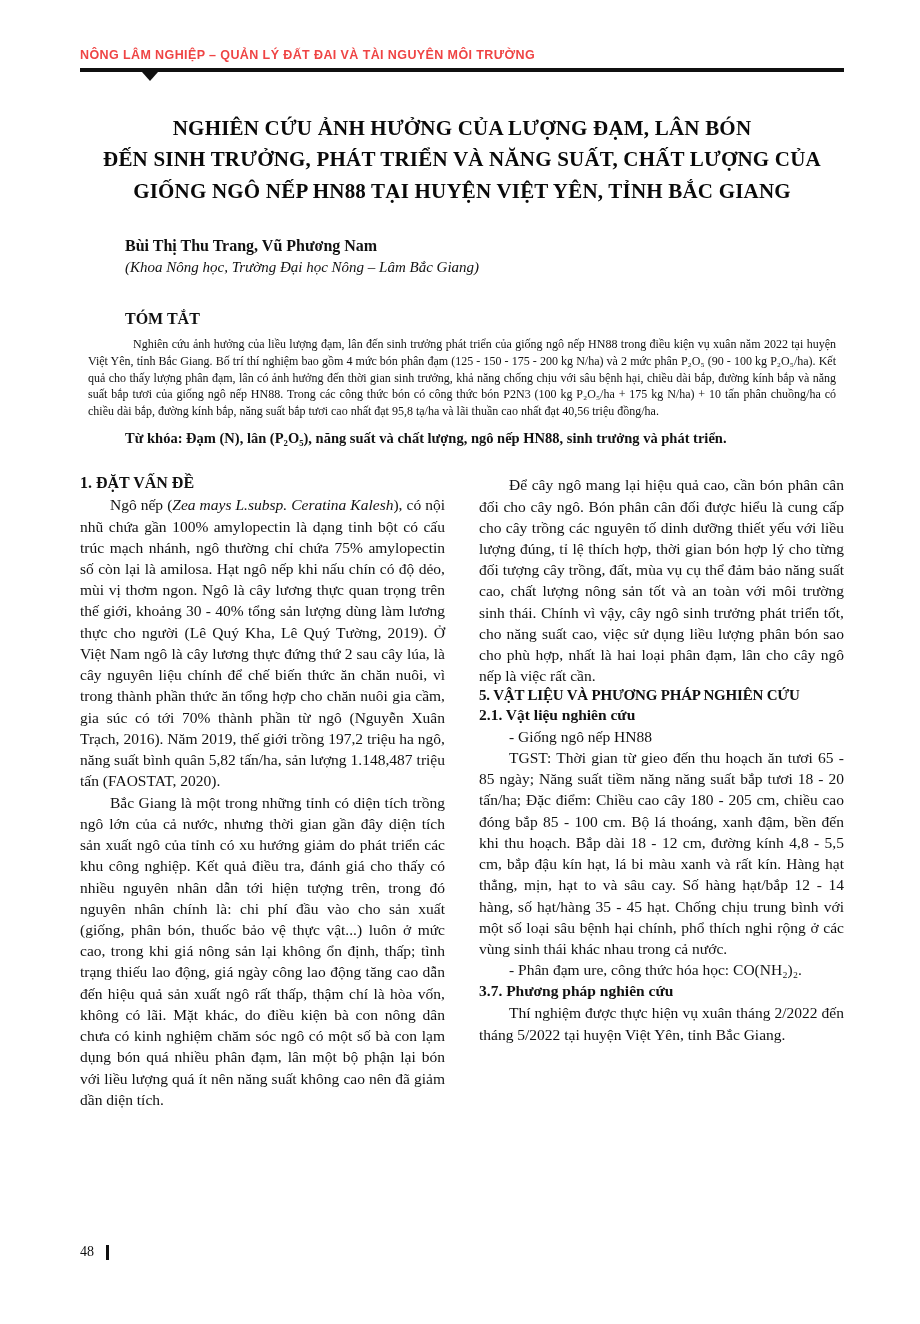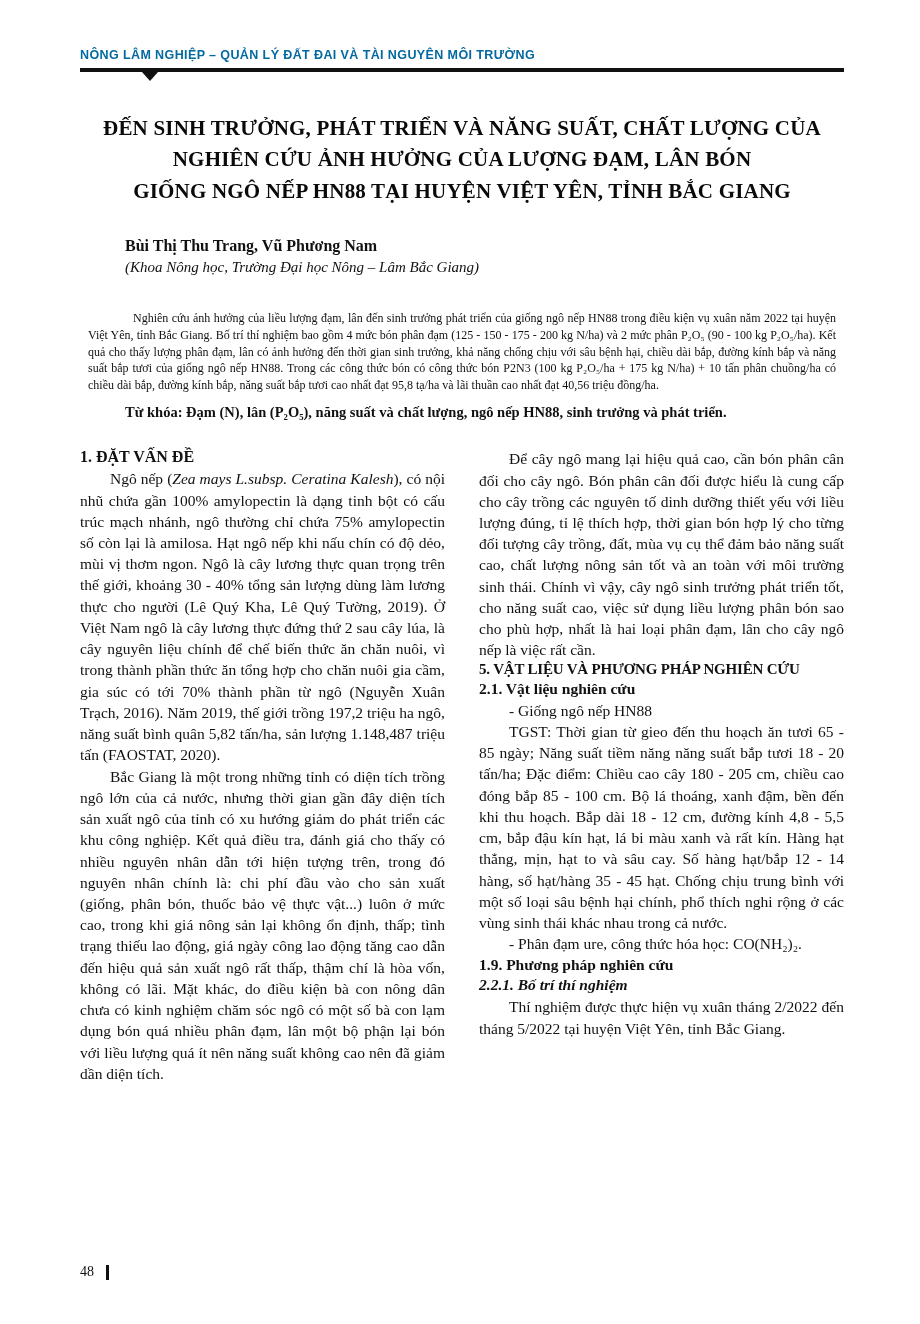--- a/index.html
+++ b/index.html
@@ -12,21 +12,21 @@
     box-sizing:border-box;
     padding:48px 76px 0 80px;
     overflow:hidden;
   }
   
   .running-head {
     font-family:"Liberation Sans","DejaVu Sans",sans-serif;
     font-weight:bold;
     font-size:12.5px;
     letter-spacing:0.4px;
-    color:#0369a1;
+    color:#ef4444;
     padding-bottom:6px;
   }
   .header-rule { height:3.5px; background:#101010; }
   .header-marker {
     width:0; height:0;
     border-left:8px solid transparent;
     border-right:8px solid transparent;
     border-top:9px solid #101010;
     margin-left:62px;
   }
@@ -59,73 +59,73 @@
   .sec-heading { font-weight:bold; font-size:16px; margin:0 0 2px 0; }
   .sec-heading.tight { font-size:15px; letter-spacing:-0.2px; white-space:nowrap; }
   .sub-heading { font-weight:bold; font-size:15.5px; margin:2px 0; }
   .sub-heading.italic { font-style:italic; }
   .body-par {
     font-size:15.5px; line-height:1.37; text-align:justify; text-indent:30px; margin:0;
   }
   .body-par .species { font-style:italic; }
   
   .footer {
-    position:absolute; left:80px; right:76px; bottom:44px;
+    position:absolute; left:80px; right:76px; bottom:64px;
     display:flex; align-items:center; gap:12px;
     font-family:"Liberation Sans","DejaVu Sans",sans-serif;
     font-weight:bold; color:#101010;
   }
   .footer-page { font-size:14px; font-family:"Liberation Serif",serif; font-weight:normal; }
   .footer-sep { width:2.5px; height:15px; background:#101010; }
   .footer-journal { font-size:12.5px; letter-spacing:0.3px; }
 </style>
 </head>
 <body>
 
 <div class="page">
 
   <div>
     <div class="running-head">NÔNG LÂM NGHIỆP – QUẢN LÝ ĐẤT ĐAI VÀ TÀI NGUYÊN MÔI TRƯỜNG</div>
     <div class="header-rule"></div>
     <div class="header-marker"></div>
   </div>
 
   <div class="article-title">
+    <div>NGHIÊN CỨU ẢNH HƯỞNG CỦA LƯỢNG ĐẠM, LÂN BÓN</div>
     <div>ĐẾN SINH TRƯỞNG, PHÁT TRIỂN VÀ NĂNG SUẤT, CHẤT LƯỢNG CỦA</div>
-    <div>NGHIÊN CỨU ẢNH HƯỞNG CỦA LƯỢNG ĐẠM, LÂN BÓN</div>
     <div>GIỐNG NGÔ NẾP HN88 TẠI HUYỆN VIỆT YÊN, TỈNH BẮC GIANG</div>
   </div>
 
   <div class="authors-block">
     <div class="authors">Bùi Thị Thu Trang, Vũ Phương Nam</div>
     <div class="affiliation">(Khoa Nông học, Trường Đại học Nông – Lâm Bắc Giang)</div>
   </div>
 
   <div class="abstract">
+    <div class="abstract-heading">TÓM TẮT</div>
     <p class="abstract-body">Nghiên cứu ảnh hưởng của liều lượng đạm, lân đến sinh trưởng phát triển của giống ngô nếp HN88 trong điều kiện vụ xuân năm 2022 tại huyện Việt Yên, tỉnh Bắc Giang. Bố trí thí nghiệm bao gồm 4 mức bón phân đạm (125 - 150 - 175 - 200 kg N/ha) và 2 mức phân P₂O₅ (90 - 100 kg P₂O₅/ha). Kết quả cho thấy lượng phân đạm, lân có ảnh hưởng đến thời gian sinh trưởng, khả năng chống chịu với sâu bệnh hại, chiều dài bắp, đường kính bắp và năng suất bắp tươi của giống ngô nếp HN88. Trong các công thức bón có công thức bón P2N3 (100 kg P₂O₅/ha + 175 kg N/ha) + 10 tấn phân chuồng/ha có chiều dài bắp, đường kính bắp, năng suất bắp tươi cao nhất đạt 95,8 tạ/ha và lãi thuần cao nhất đạt 40,56 triệu đồng/ha.</p>
     <p class="abstract-keywords">Từ khóa: Đạm (N), lân (P₂O₅), năng suất và chất lượng, ngô nếp HN88, sinh trưởng và phát triển.</p>
   </div>
 
   <div class="columns">
 
     <div class="col">
       <h2 class="sec-heading">1. ĐẶT VẤN ĐỀ</h2>
       <p class="body-par"><span>Ngô nếp (</span><span class="species">Zea mays L.subsp. Ceratina Kalesh</span><span>), có nội nhũ chứa gần 100% amylopectin là dạng tinh bột có cấu trúc mạch nhánh, ngô thường chỉ chứa 75% amylopectin số còn lại là amilosa. Hạt ngô nếp khi nấu chín có độ dẻo, mùi vị thơm ngon. Ngô là cây lương thực quan trọng trên thế giới, khoảng 30 - 40% tổng sản lượng dùng làm lương thực cho người (Lê Quý Kha, Lê Quý Tường, 2019). Ở Việt Nam ngô là cây lương thực đứng thứ 2 sau cây lúa, là cây nguyên liệu chính để chế biến thức ăn chăn nuôi, vì trong thành phần thức ăn tổng hợp cho chăn nuôi gia cầm, gia súc có tới 70% thành phần từ ngô (Nguyễn Xuân Trạch, 2016). Năm 2019, thế giới trồng 197,2 triệu ha ngô, năng suất bình quân 5,82 tấn/ha, sản lượng 1.148,487 triệu tấn (FAOSTAT, 2020).</span></p>
       <p class="body-par">Bắc Giang là một trong những tỉnh có diện tích trồng ngô lớn của cả nước, nhưng thời gian gần đây diện tích sản xuất ngô của tỉnh có xu hướng giảm do phát triển các khu công nghiệp. Kết quả điều tra, đánh giá cho thấy có nhiều nguyên nhân dẫn tới hiện tượng trên, trong đó nguyên nhân chính là: chi phí đầu vào cho sản xuất (giống, phân bón, thuốc bảo vệ thực vật...) luôn ở mức cao, trong khi giá nông sản lại không ổn định, thấp; tình trạng thiếu lao động, giá ngày công lao động tăng cao dẫn đến hiệu quả sản xuất ngô rất thấp, thậm chí là hòa vốn, không có lãi. Mặt khác, do điều kiện bà con nông dân chưa có kinh nghiệm chăm sóc ngô có một số bà con lạm dụng bón quá nhiều phân đạm, lân một bộ phận lại bón với liều lượng quá ít nên năng suất không cao nên đã giảm dần diện tích.</p>
     </div>
 
     <div class="col">
       <p class="body-par">Để cây ngô mang lại hiệu quả cao, cần bón phân cân đối cho cây ngô. Bón phân cân đối được hiểu là cung cấp cho cây trồng các nguyên tố dinh dưỡng thiết yếu với liều lượng đúng, tỉ lệ thích hợp, thời gian bón hợp lý cho từng đối tượng cây trồng, đất, mùa vụ cụ thể đảm bảo năng suất cao, chất lượng nông sản tốt và an toàn với môi trường sinh thái. Chính vì vậy, cây ngô sinh trưởng phát triển tốt, cho năng suất cao, việc sử dụng liều lượng phân bón sao cho phù hợp, nhất là hai loại phân đạm, lân cho cây ngô nếp là việc rất cần.</p>
       <h2 class="sec-heading tight">5. VẬT LIỆU VÀ PHƯƠNG PHÁP NGHIÊN CỨU</h2>
       <h3 class="sub-heading">2.1. Vật liệu nghiên cứu</h3>
       <p class="body-par">- Giống ngô nếp HN88</p>
       <p class="body-par">TGST: Thời gian từ gieo đến thu hoạch ăn tươi 65 - 85 ngày; Năng suất tiềm năng năng suất bắp tươi 18 - 20 tấn/ha; Đặc điểm: Chiều cao cây 180 - 205 cm, chiều cao đóng bắp 85 - 100 cm. Bộ lá thoáng, xanh đậm, bền đến khi thu hoạch. Bắp dài 18 - 12 cm, đường kính 4,8 - 5,5 cm, bắp đậu kín hạt, lá bi màu xanh và rất kín. Hàng hạt thẳng, mịn, hạt to và sâu cay. Số hàng hạt/bắp 12 - 14 hàng, số hạt/hàng 35 - 45 hạt. Chống chịu trung bình với một số loại sâu bệnh hại chính, phổ thích nghi rộng ở các vùng sinh thái khác nhau trong cả nước.</p>
       <p class="body-par">- Phân đạm ure, công thức hóa học: CO(NH₂)₂.</p>
-      <h3 class="sub-heading">1.9. Phương pháp nghiên cứu</h3>
-      <h4 class="sub-heading italic">2.2.1. Bố trí thí nghiệm</h4>
+      <h3 class="sub-heading">3.7. Phương pháp nghiên cứu</h3>
       <p class="body-par">Thí nghiệm được thực hiện vụ xuân tháng 2/2022 đến tháng 5/2022 tại huyện Việt Yên, tỉnh Bắc Giang.</p>
     </div>
 
   </div>
 
   <div class="footer">
     <span class="footer-page">48</span>
     <span class="footer-sep"></span>
   </div>
 

